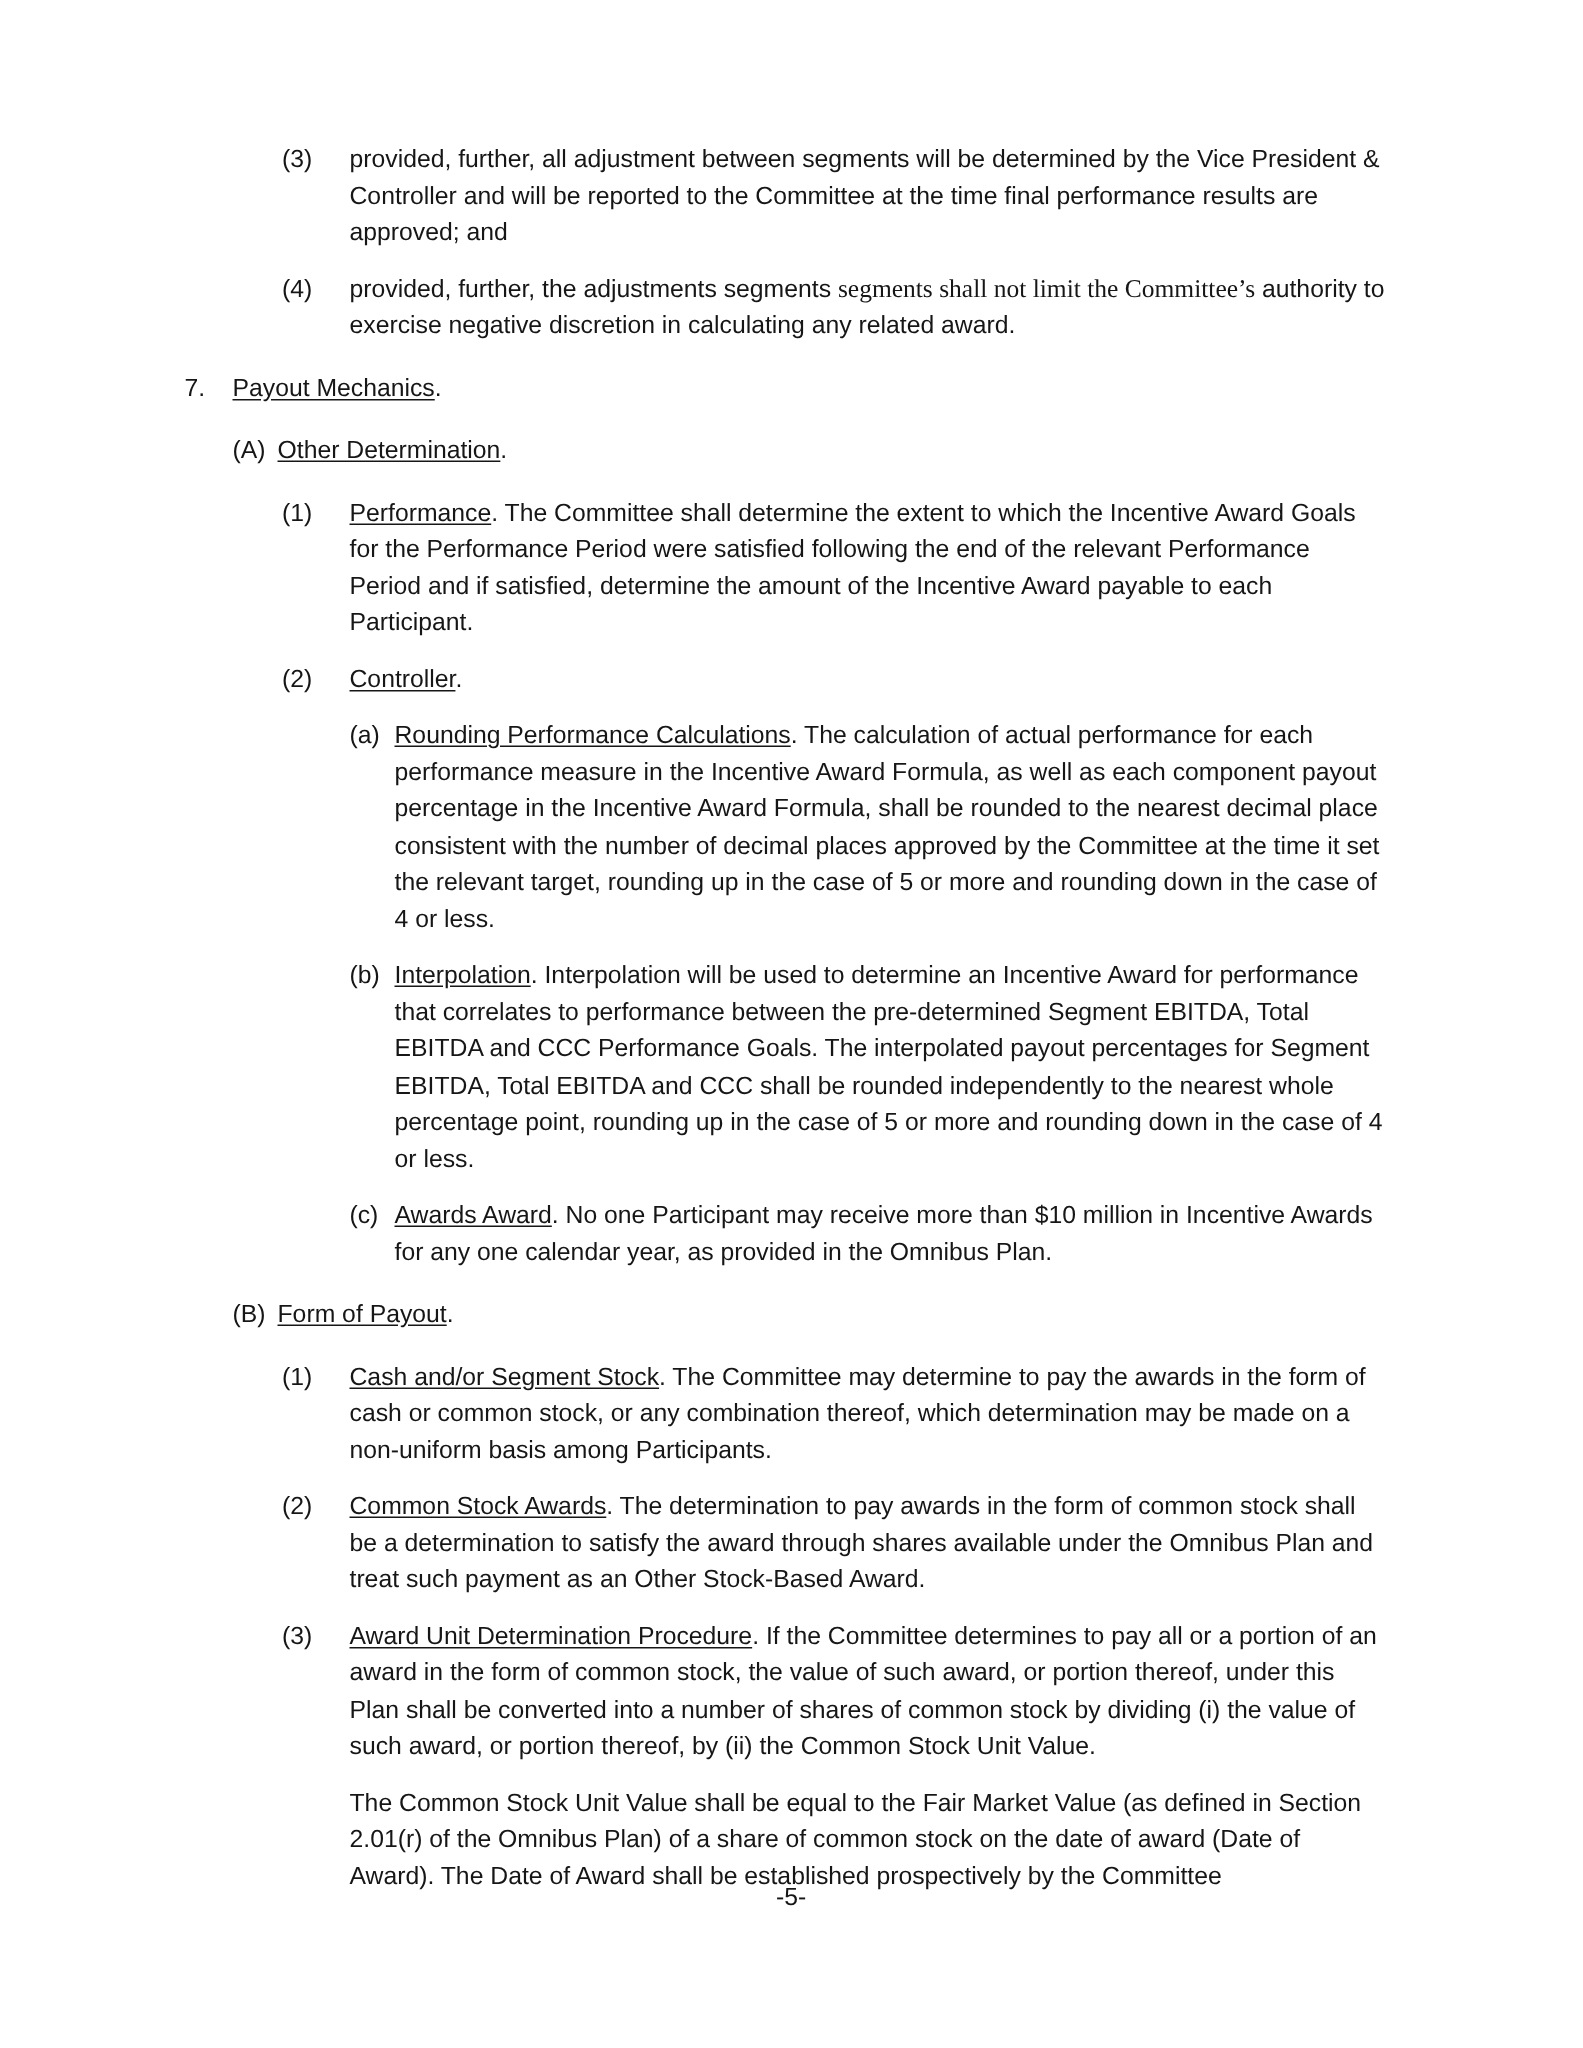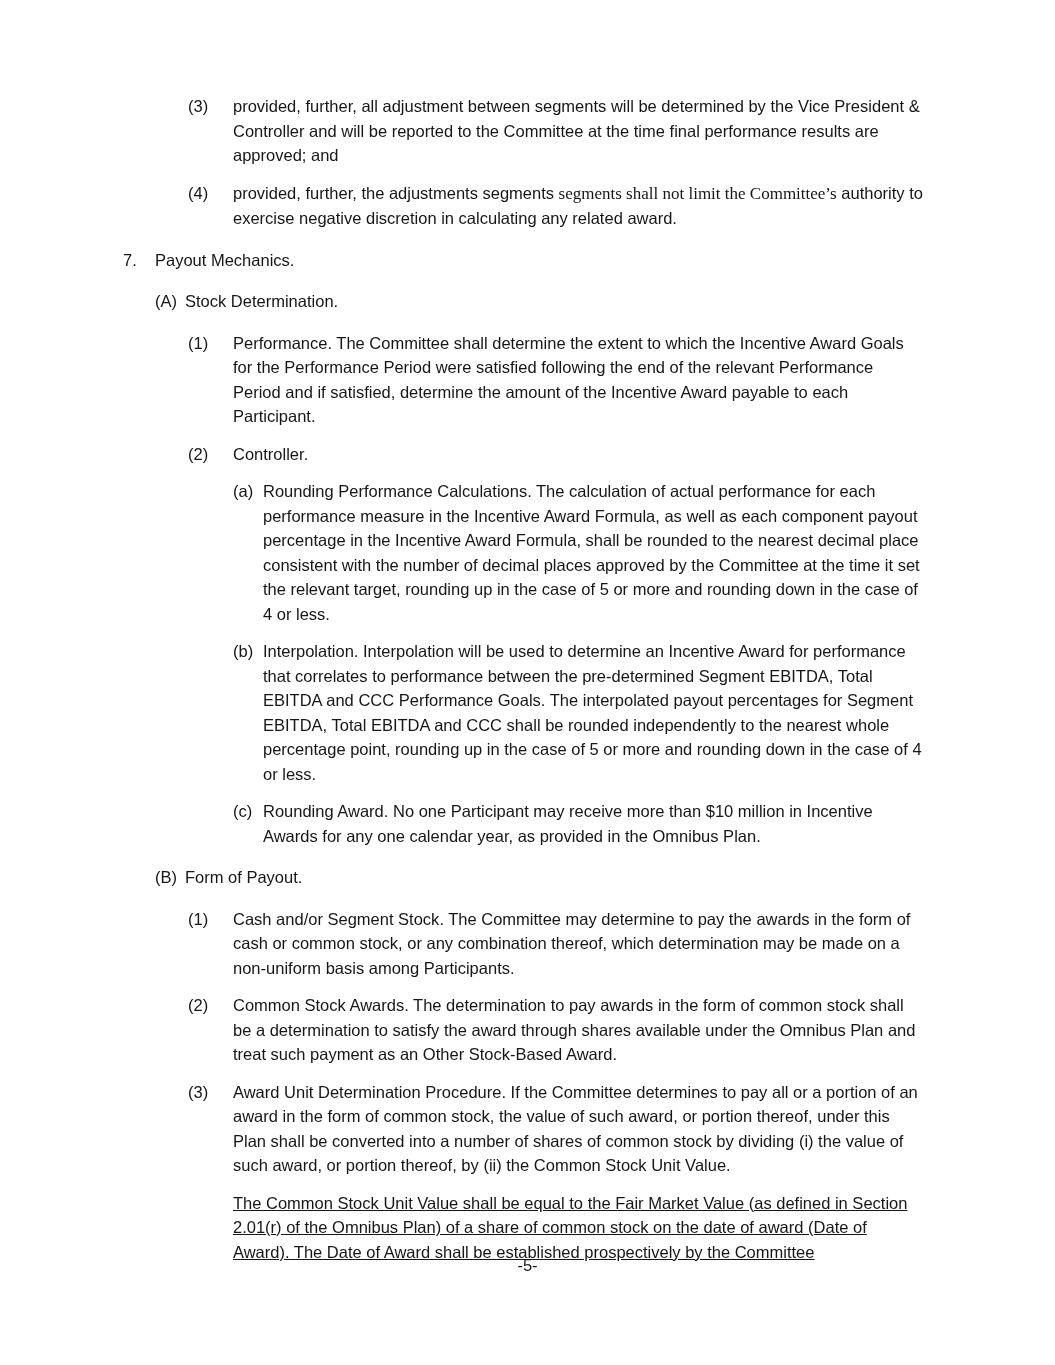--- a/index.html
+++ b/index.html
@@ -26,25 +26,25 @@
 
   .lvl2 { margin-left:233px; margin-right:130px; }
   .lvl2 > .label { width:30px; }
 
   .sec7 { margin-left:123px; margin-right:130px; }
   .sec7 > .label { width:32px; }
 
   .secA { margin-left:155px; margin-right:130px; }
   .secA > .label { width:30px; }
 
-  .cont { margin-left:233px; margin-right:130px;text-decoration:underline; }
+  .cont { margin-left:233px; margin-right:130px; }
 
   .gap-lg { margin-bottom:17px; }
 
-  .u { text-underline-offset:2px; }
+  .u { text-decoration:underline; text-underline-offset:2px; }
   .serif { font-family:"Liberation Serif", serif; font-size:17px;text-align:right; }
 
   .page-number {
     position:absolute;
     left:0; right:0;
     top:1253px;
     text-align:center;
   }
 </style>
 </head>
@@ -63,21 +63,21 @@
       <span class="body"><span>provided, further, the adjustments segments </span><span class="serif">segments shall not limit the Committee’s</span><span> authority to exercise negative discretion in calculating any related award.</span></span>
     </div>
 
     <div class="para sec7 gap-lg">
       <span class="label">7.</span>
       <span class="body"><span class="u">Payout Mechanics</span><span>.</span></span>
     </div>
 
     <div class="para secA gap-lg">
       <span class="label">(A)</span>
-      <span class="body"><span class="u">Stock Determination</span><span>.</span></span>
+      <span class="body"><span class="u">Other Determination</span><span>.</span></span>
     </div>
 
     <div class="para lvl1">
       <span class="label">(1)</span>
       <span class="body"><span class="u">Performance</span><span>.  The Committee shall determine the extent to which the Incentive Award Goals for the Performance Period were satisfied following the end of the relevant Performance Period and if satisfied, determine the amount of the Incentive Award payable to each Participant.</span></span>
     </div>
 
     <div class="para lvl1">
       <span class="label">(2)</span>
       <span class="body"><span class="u">Controller</span><span>.</span></span>
@@ -88,21 +88,21 @@
       <span class="body"><span class="u">Rounding Performance Calculations</span><span>.  The calculation of actual performance for each performance measure in the Incentive Award Formula, as well as each component payout percentage in the Incentive Award Formula, shall be rounded to the nearest decimal place consistent with the number of decimal places approved by the Committee at the time it set the relevant target, rounding up in the case of 5 or more and rounding down in the case of 4 or less.</span></span>
     </div>
 
     <div class="para lvl2">
       <span class="label">(b)</span>
       <span class="body"><span class="u">Interpolation</span><span>.  Interpolation will be used to determine an Incentive Award for performance that correlates to performance between the pre-determined Segment EBITDA, Total EBITDA and CCC Performance Goals.  The interpolated payout percentages for Segment EBITDA, Total EBITDA and CCC shall be rounded independently to the nearest whole percentage point, rounding up in the case of 5 or more and rounding down in the case of 4 or less.</span></span>
     </div>
 
     <div class="para lvl2 gap-lg">
       <span class="label">(c)</span>
-      <span class="body"><span class="u">Rounding Award</span><span>.  No one Participant may receive more than $10 million in Incentive Awards for any one calendar year, as provided in the Omnibus Plan.</span></span>
+      <span class="body"><span class="u">Awards Award</span><span>.  No one Participant may receive more than $10 million in Incentive Awards for any one calendar year, as provided in the Omnibus Plan.</span></span>
     </div>
 
     <div class="para secA gap-lg">
       <span class="label">(B)</span>
       <span class="body"><span class="u">Form of Payout</span><span>.</span></span>
     </div>
 
     <div class="para lvl1">
       <span class="label">(1)</span>
       <span class="body"><span class="u">Cash and/or Segment Stock</span><span>.  The Committee may determine to pay the awards in the form of cash or common stock, or any combination thereof, which determination may be made on a non-uniform basis among Participants.</span></span>

